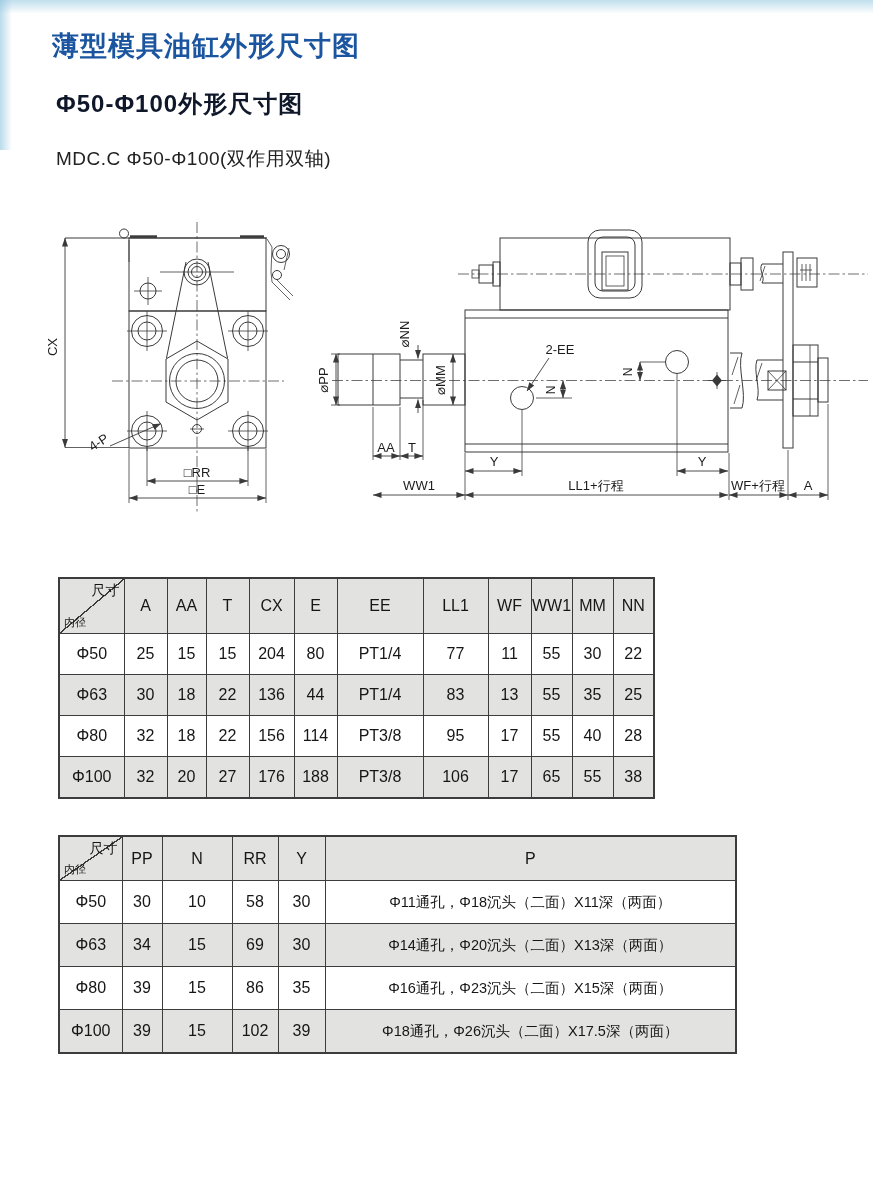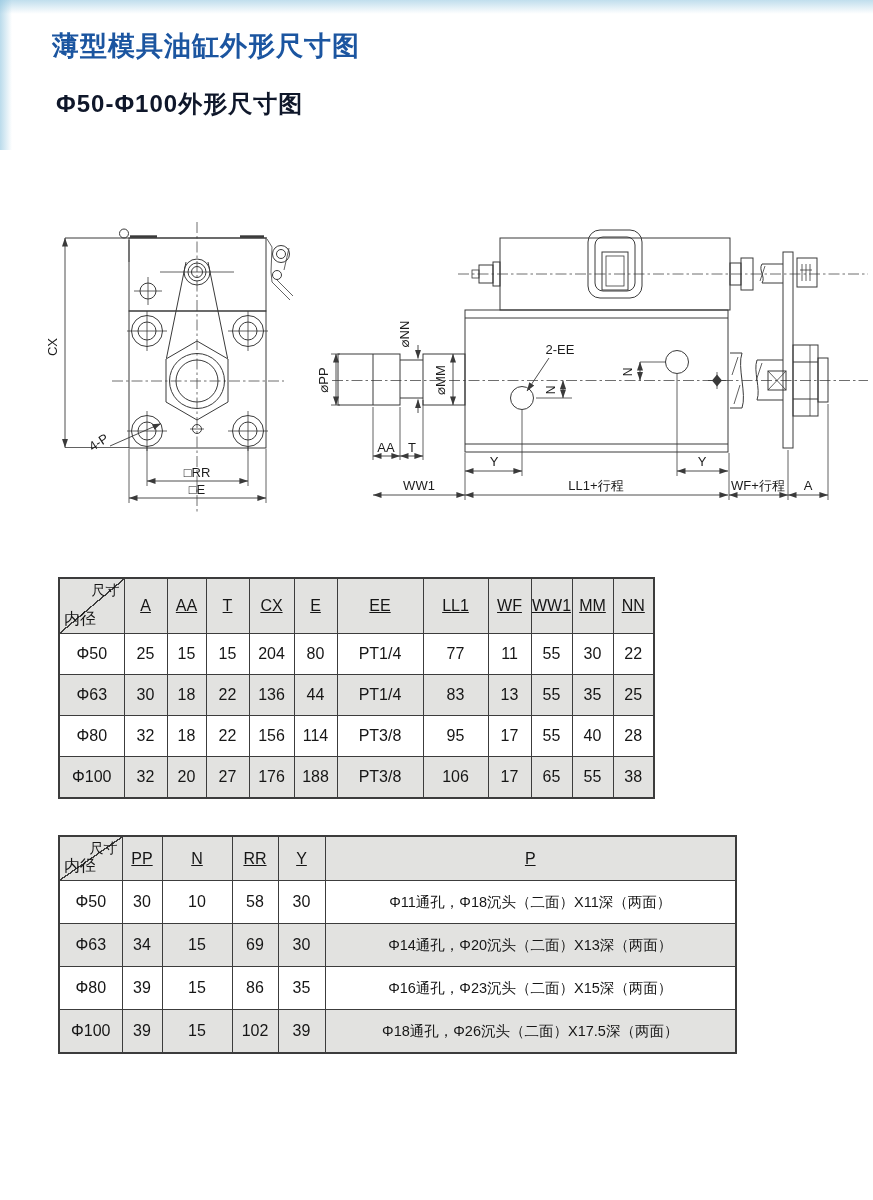--- a/index.html
+++ b/index.html
@@ -19,42 +19,43 @@
   .cl{fill:none;stroke:#4a4a4a;stroke-width:.8;stroke-dasharray:11 3 2.5 3;}
   .dim{fill:none;stroke:#3a3a3a;stroke-width:.9;}
   .txt{fill:#1c1c1c;font-family:"Liberation Sans","DejaVu Sans",sans-serif;font-size:13px;stroke:none;}
   .txts{font-size:12px;}
   table{border-collapse:collapse;table-layout:fixed;position:absolute;background:#fff;}
   #t1{left:58px;top:577px;width:595px;}
   #t2{left:58px;top:835px;width:677px;}
   th,td{border:1px solid #3c3c3c;text-align:center;vertical-align:middle;
         font-weight:normal;font-size:16px;color:#161616;padding:0;}
   table{border:2px solid #3c3c3c;}
-  thead th{background:#e2e2e0;text-decoration:underline;}
+  thead th{background:#e2e2e0;}
   #t1 thead th{height:54px;}
   #t1 tbody th,#t1 tbody td{height:40px;}
   #t2 thead th{height:43px;}
   #t2 tbody th,#t2 tbody td{height:42px;}
   tbody tr:nth-child(even) th,tbody tr:nth-child(even) td{background:#e2e2e0;}
   #t2 tbody td:last-child{font-size:14.5px;margin-top:44px;}
   .corner{position:relative;
      background-image:linear-gradient(to bottom right,transparent calc(50% - .7px),#3c3c3c calc(50% - .7px),#3c3c3c calc(50% + .7px),transparent calc(50% + .7px)) !important;
      background-color:#e2e2e0 !important;}
   .corner .c-top{position:absolute;top:3px;right:4px;font-size:14px;}
-  .corner .c-bot{position:absolute;bottom:3px;left:4px;font-size:16px;}
+  .corner .c-bot{position:absolute;bottom:3px;left:4px;font-size:11px;}
 </style>
 </head>
 <body>
 
 <div id="page">
   <div class="tint-top"></div>
   <div class="tint-left"></div>
 
   <div class="title">薄型模具油缸外形尺寸图</div>
   <div class="subtitle">Φ50-Φ100外形尺寸图</div>
+  <div class="model">MDC.C  Φ50-Φ100(双作用双轴)</div>
 
   <svg id="fig" width="873" height="345" viewBox="0 195 873 345">
     <defs>
       <marker id="mE" markerWidth="10" markerHeight="8" refX="8.6" refY="4" orient="auto" markerUnits="userSpaceOnUse">
         <path d="M0,1 L8.8,4 L0,7 z" fill="#3a3a3a"></path>
       </marker>
       <marker id="mS" markerWidth="10" markerHeight="8" refX="0.3" refY="4" orient="auto" markerUnits="userSpaceOnUse">
         <path d="M8.8,1 L0,4 L8.8,7 z" fill="#3a3a3a"></path>
       </marker>
     </defs>

